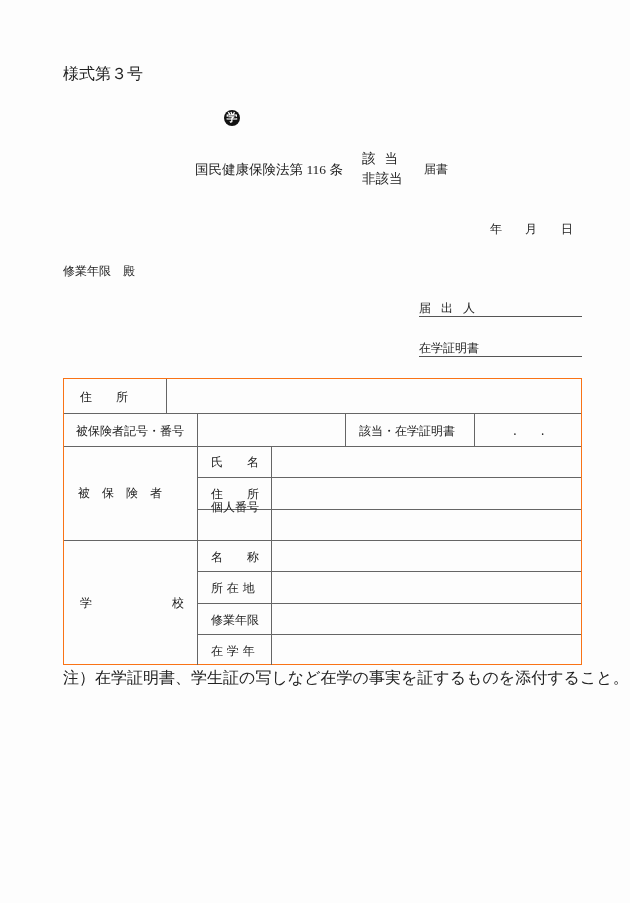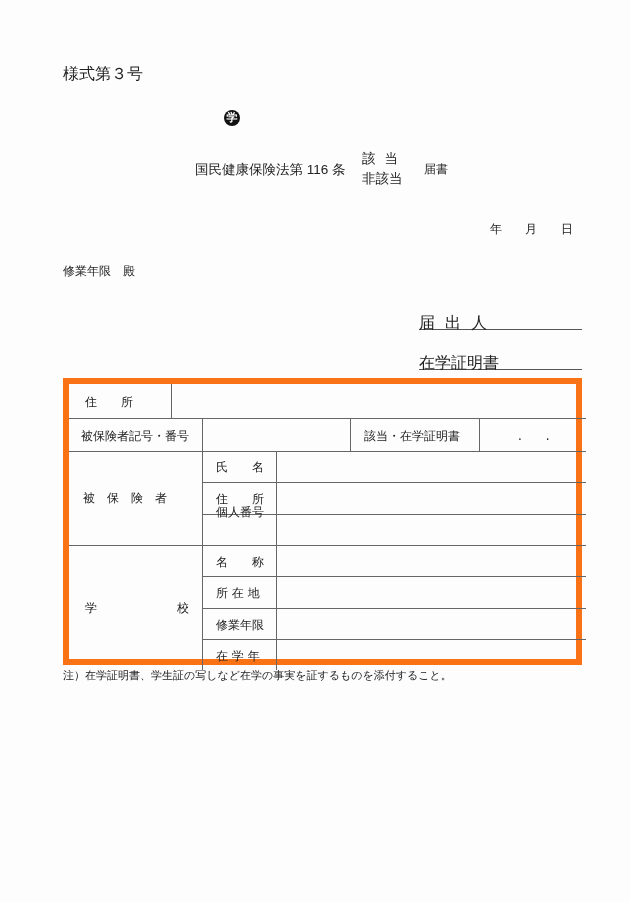--- a/index.html
+++ b/index.html
@@ -8,37 +8,37 @@
       font-family: "DejaVu Serif", "Liberation Serif", serif; color: #222;
       overflow: hidden;
     }
     .abs { position: absolute; white-space: nowrap; }
     .form-number { left: 63px; top: 64px; font-size: 16px; }
     .gaku-icon {
       left: 224px; top: 110px; width: 16px; height: 16px; border-radius: 50%;
       background: #111; color: #fff; font-family: "DejaVu Sans", sans-serif;
       font-size: 11px; line-height: 16px; text-align: center; font-weight: bold;
     }
-    .title-main { left: 195px; top: 161px; font-size: 13.5px; font-family: Liberation Sans, sans-serif; }
+    .title-main { left: 195px; top: 161px; font-size: 13.5px; font-family: Liberation Serif, serif; }
     .title-opt1 { left: 362px; top: 150px; font-size: 13.5px; font-family: Liberation Sans, sans-serif; letter-spacing: 9px; }
     .title-opt2 { left: 362px; top: 170px; font-size: 13.5px; font-family: "DejaVu Sans", sans-serif; }
     .title-end { left: 424px; top: 161px; font-size: 12px; font-family: "DejaVu Sans", sans-serif; }
     .date-line { top: 221px; font-size: 12px; }
     .d-year { left: 490px; } .d-month { left: 525px; } .d-day { left: 561px; }
     .addressee { left: 63px; top: 263px; font-size: 12px; }
-    .sig-row { left: 419px; width: 163px; border-bottom: 1px solid #555; font-size: 16px; height: 16px; margin-top: 13px; }
+    .sig-row { left: 419px; width: 163px; border-bottom: 1px solid #555; font-size: 12px; height: 16px; }
     .sig-1 { top: 300px; } .sig-2 { top: 340px; }
     .sig-label-spaced { letter-spacing: 10px; }
 
-    .tbl { position: absolute; left: 63px; top: 378px; width: 519px; height: 287px; border: 6px solid #f97316; box-sizing: border-box; }
+    .tbl { position: absolute; left: 63px; top: 378px; width: 519px; height: 287px; border: 1px solid #f97316; box-sizing: border-box; }
     .hl { position: absolute; height: 0; border-top: 1px solid #666; }
     .vl { position: absolute; width: 0; border-left: 1px solid #666; }
     .cell-text { position: absolute; font-size: 12px; white-space: nowrap; }
     .field { position: absolute; background: transparent; }
-    .note { left: 63px; top: 668px; font-size: 11px; }
+    .note { left: 63px; top: 668px; font-size: 16px; }
   </style>
 </head>
 <body>
 
 <div class="abs form-number">様式第３号</div>
 <div class="abs gaku-icon">学</div>
 
 <div class="abs title-main">国民健康保険法第 116 条</div>
 <div class="abs title-opt1">該当</div>
 <div class="abs title-opt2">非該当</div>

